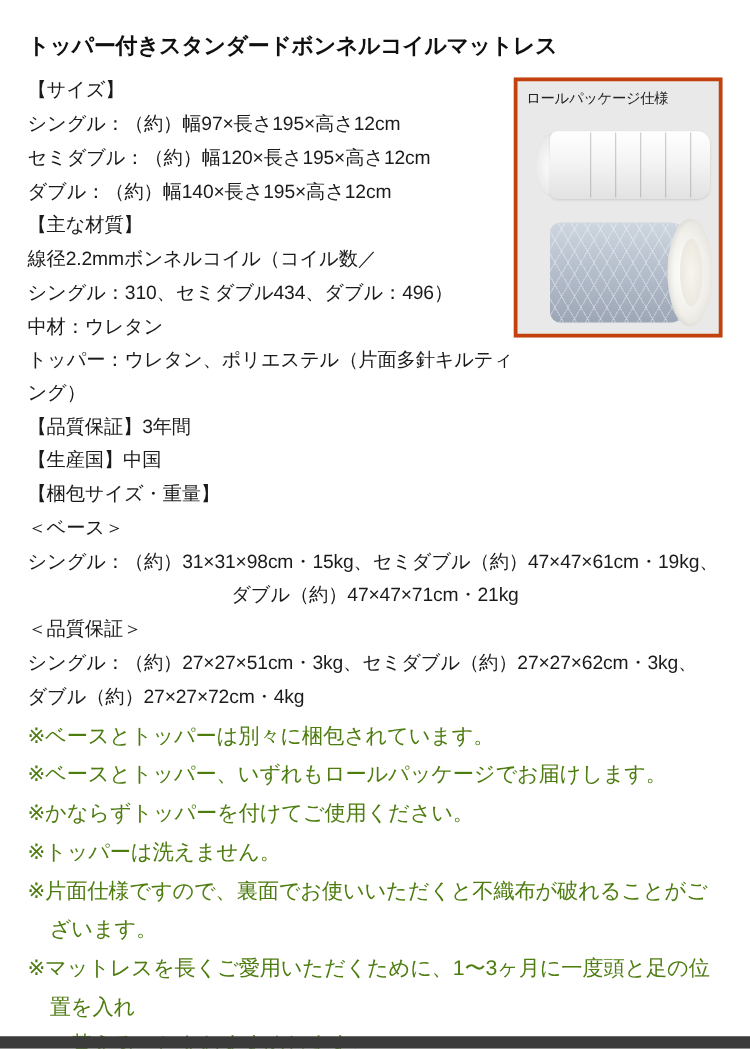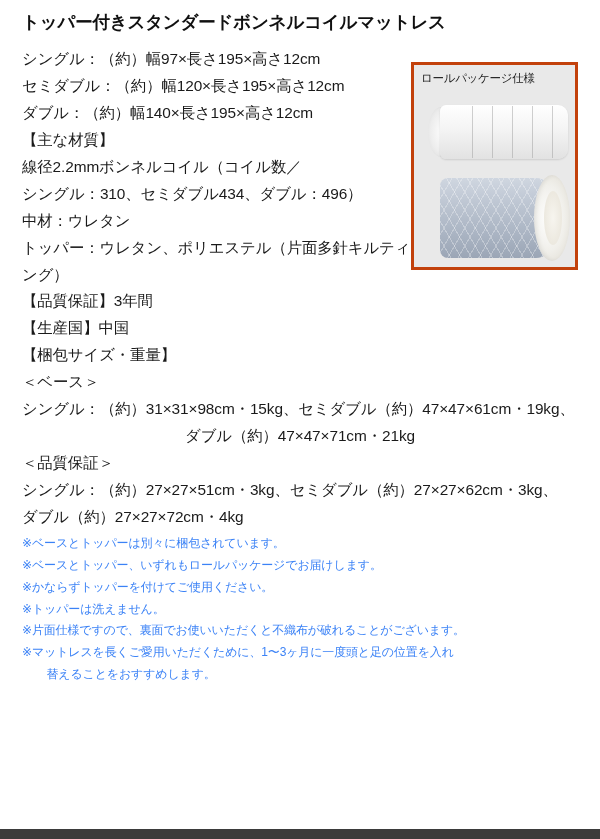--- a/index.html
+++ b/index.html
@@ -13,21 +13,21 @@
     font-family: "Liberation Sans", "DejaVu Sans", sans-serif;
     color: #1a1a1a;
     overflow: hidden;
     position: relative;
   }
   .page {
     position: relative;
     width: 600px;
     height: 839px;
     box-sizing: border-box;
-    padding: 12px 20px 0 22px;
+    padding: 26px 20px 0 22px;
   }
   .title {
     font-size: 17.5px;
     font-weight: bold;
     letter-spacing: -0.2px;
     line-height: 1.25;
     margin: 0 0 12px 0;
     color: #101010;
   }
   .spec-list {
@@ -37,24 +37,24 @@
     width: 400px;
   }
   .line {
     font-size: 15.4px;
     line-height: 1.75;
     letter-spacing: -0.1px;
     color: #1a1a1a;
     white-space: pre-wrap;
   }
   .note {
-    font-size: 12px;
+    font-size: 17px;
     line-height: 1.82;
     letter-spacing: -0.15px;
-    color: #3b82f6;
+    color: #4d7c0f;
   }
   .note-wrap {
     margin-top: 2px;
   }
   .note.hanging {
     padding-left: 1.05em;
     text-indent: -1.05em;
   }
 
   
@@ -190,20 +190,21 @@
 
     <div class="roll-bottom">
       <div class="body"></div>
       <div class="quilt"></div>
       <div class="endcap"></div>
       <div class="endcap-inner"></div>
     </div>
   </div>
 
   <ul class="spec-list" id="spec-list" style="width: 400px;">
+      <li class="line">【サイズ】</li>
       <li class="line">シングル：（約）幅97×長さ195×高さ12cm</li>
       <li class="line">セミダブル：（約）幅120×長さ195×高さ12cm</li>
       <li class="line">ダブル：（約）幅140×長さ195×高さ12cm</li>
       <li class="line">【主な材質】</li>
       <li class="line">線径2.2mmボンネルコイル（コイル数／</li>
       <li class="line">シングル：310、セミダブル434、ダブル：496）</li>
       <li class="line">中材：ウレタン</li>
       <li class="line">トッパー：ウレタン、ポリエステル（片面多針キルティング）</li>
       <li class="line" style="width: 556px;">【品質保証】3年間</li>
       <li class="line" style="width: 556px;">【生産国】中国</li>

